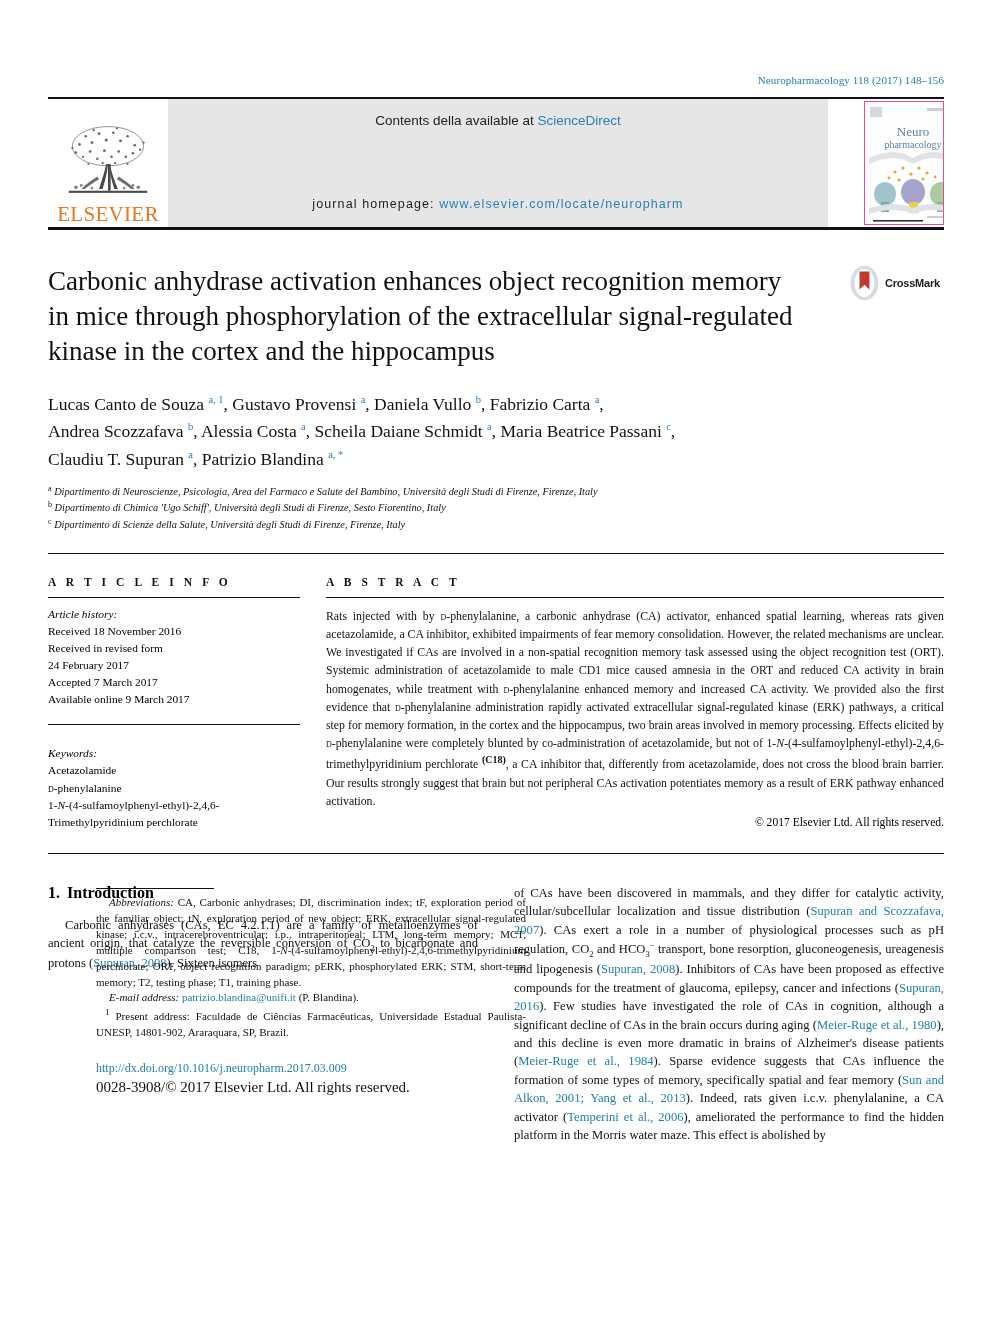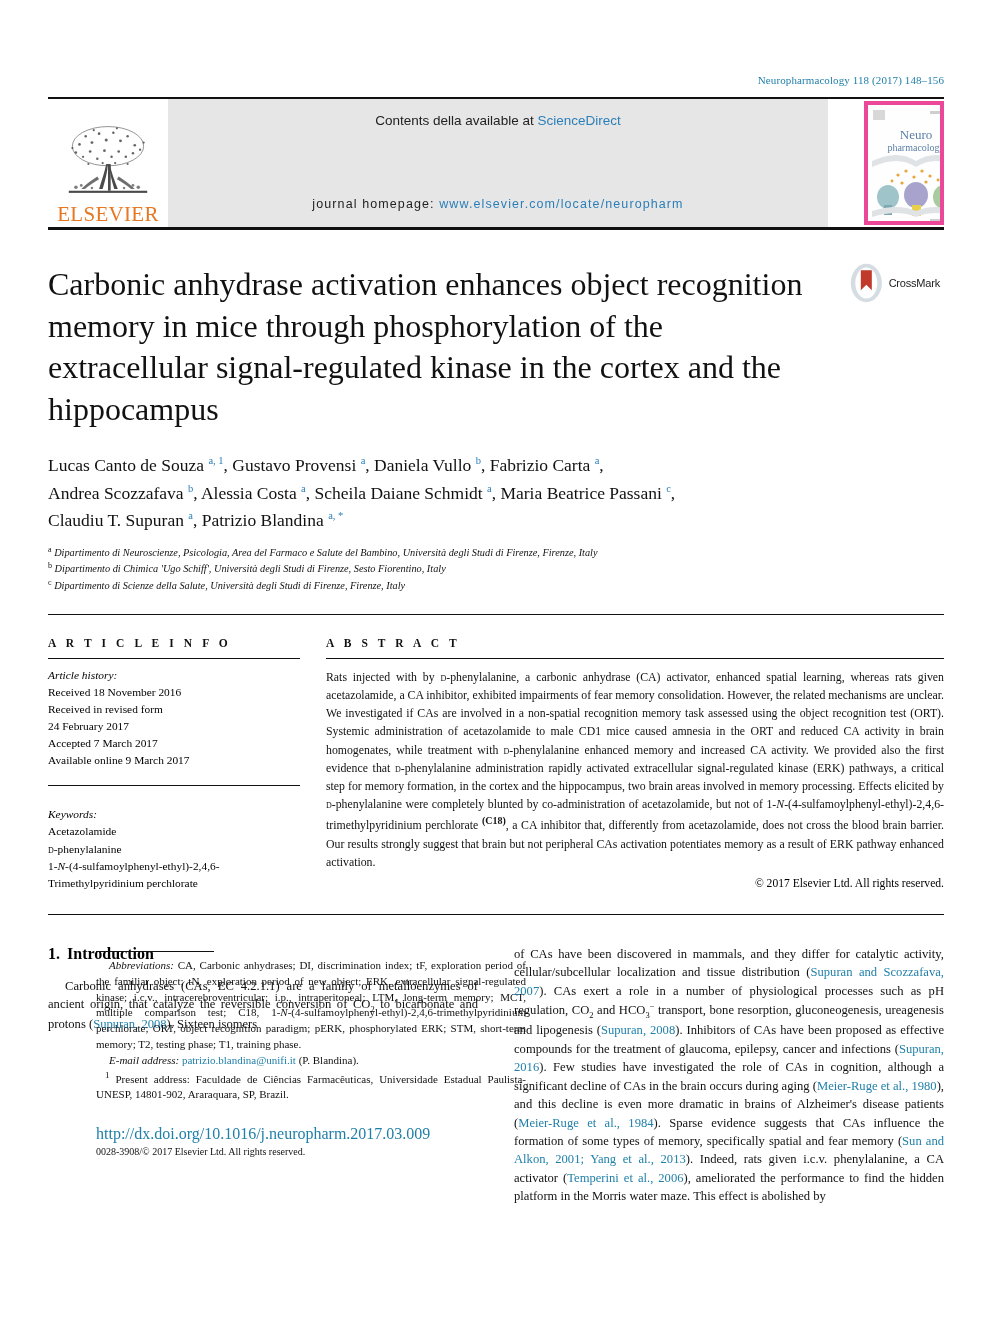--- a/index.html
+++ b/index.html
@@ -87,53 +87,53 @@
     color: #222;
   }
   .homepage-line .url { color: #2b7fb8; }
   .cover-box {
     width: 104px; flex: 0 0 104px;
     margin-left: 12px;
     display: flex; align-items: center; justify-content: center;
   }
   .cover-thumb {
     width: 96px; height: 124px;
-    border: 4px solid #ec4899;
+    border: 1px solid #ec4899;
     background: #fdfdfd;
     position: relative;
     overflow: hidden;
     margin-left: 24px;
   }
   .masthead-rule-bot {
     border-top: 3.4px solid #111;
     width: 896px;
     margin-bottom: 0;
   }
 
   
   .title-area { width: 896px; position: relative; padding-top: 34px; }
   .paper-title {
     font-family: "Liberation Serif", serif;
-    font-size: 32px;
+    font-size: 27px;
     line-height: 1.30;
     font-weight: normal;
     color: #111;
     width: 760px;
     margin: 0;
   }
   .crossmark {
     position: absolute;
     top: 30px; right: 4px;
     width: 92px; height: 46px;
     display: flex; align-items: center; gap: 4px;
   }
   .cm-badge { width: 40px; height: 44px; }
   .cm-text {
     font-family: "Liberation Sans", sans-serif;
-    font-weight: normal;
+    font-weight: bold;
     font-size: 11px;
     color: #222;
     letter-spacing: -0.2px;
   }
 
   .authors {
     font-family: "Liberation Serif", serif;
     font-size: 17.5px;
     line-height: 1.55;
     margin-top: 22px;
@@ -233,22 +233,22 @@
     font-size: 11px;
     line-height: 1.44;
     text-align: justify;
     color: #111;
   }
   .fn .it { font-style: italic; }
   .fn .lnk { color: #1f7fa8; }
   .fn-ind { text-indent: 13px; }
   .fn-star { text-indent: 9px; }
   .doi-block { margin-top: 19px; }
-  .doi { color: #1f7fa8; font-size: 16px; line-height: 1.45; }
-  .issn { font-size: 10px; line-height: 1.45; color:#111; }
+  .doi { color: #1f7fa8; font-size: 12px; line-height: 1.45; }
+  .issn { font-size: 15px; line-height: 1.45; color:#111; }
 </style>
 </head>
 <body>
 
 <div class="page">
 
   <div class="runhead">Neuropharmacology 118 (2017) 148–156</div>
 
   <div class="masthead-rule-top"></div>
 

